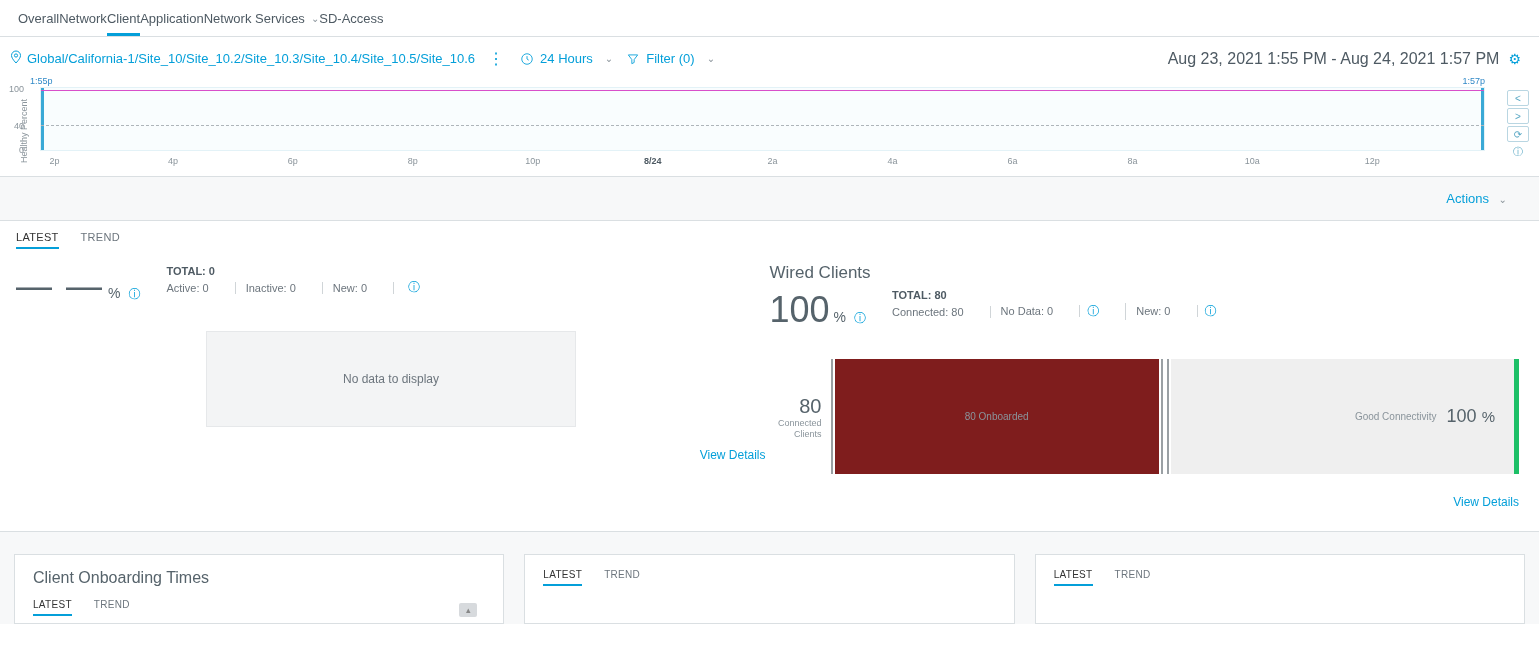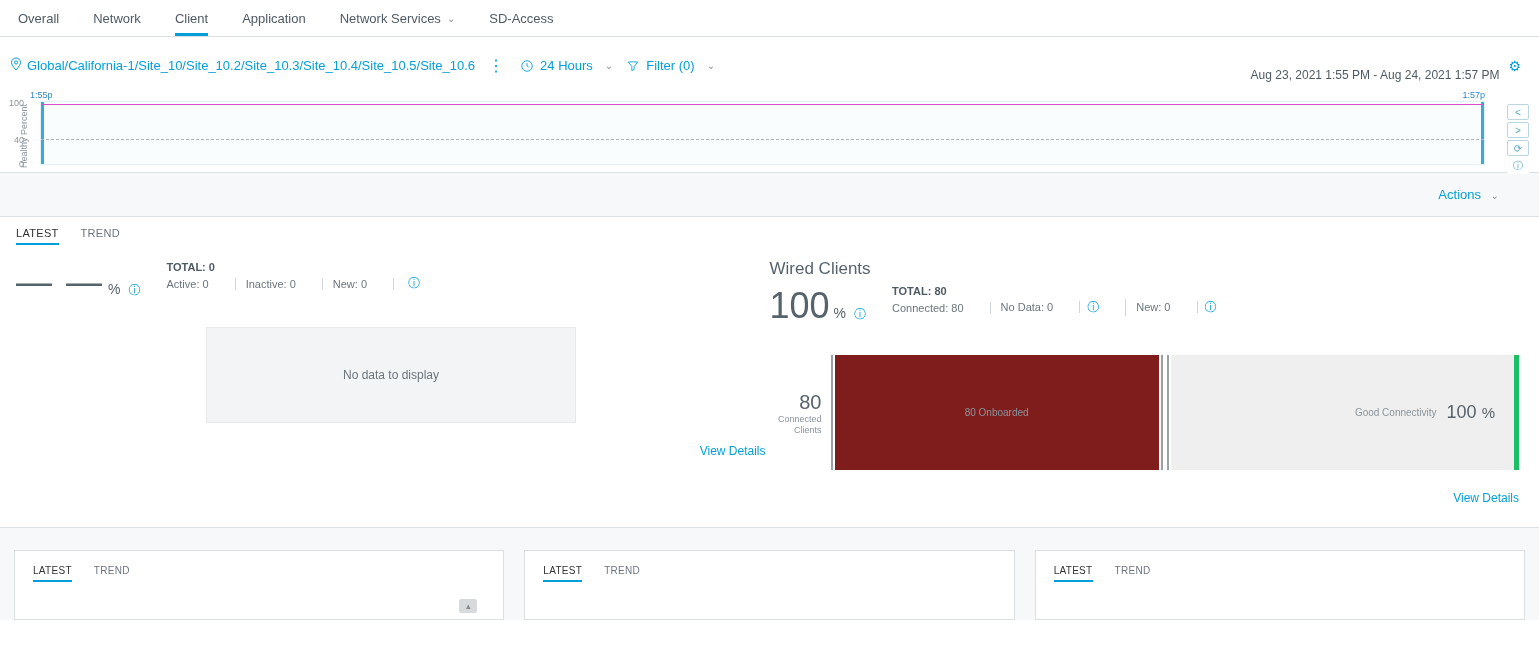--- a/index.html
+++ b/index.html
@@ -20,21 +20,20 @@
     font-family:"Segoe UI",Arial,sans-serif;
     font-size:13px;
     color:var(--text);
     background:var(--bg);
     width:1539px;
   }
   
   .top-tabs{
     display:flex;
     align-items:center;
-    gap:34px;
     padding:0 18px;
     height:37px;
     border-bottom:1px solid var(--border);
   }
   .top-tabs .tab{
     height:100%;
     display:flex;
     align-items:center;
     font-size:13px;
     color:var(--text);
@@ -62,21 +61,21 @@
   .kebab{
     color:var(--link);font-size:16px;margin:0 14px 0 10px;cursor:pointer;
     letter-spacing:-1px;
   }
   .pill{
     display:flex;align-items:center;gap:6px;color:var(--link);
     font-size:13px;cursor:pointer;
   }
   .pill svg{stroke:var(--link);}
   .spacer{flex:1;}
-  .daterange{color:var(--text);font-size:12px;margin-top:19px;}
+  .daterange{color:var(--text);font-size:16px;}
   .gear{color:var(--link);margin-left:6px;cursor:pointer;font-size:14px;}
   
   .timeline-wrap{
     position:relative;
     padding:0 10px 4px 26px;
     border-bottom:1px solid var(--border);
   }
   .ylab{
     position:absolute;left:4px;top:50%;transform:translateX(-12px) rotate(-90deg);
     transform-origin:center;font-size:9px;color:var(--faint);white-space:nowrap;
@@ -118,21 +117,21 @@
     position:absolute;right:10px;top:14px;display:flex;flex-direction:column;gap:2px;
   }
   .sbtn{
     width:22px;height:16px;border:1px solid #b9d6e2;border-radius:2px;
     display:flex;align-items:center;justify-content:center;
     font-size:10px;color:#5aa8c4;background:#fff;cursor:pointer;
   }
   
   .actions-strip{
     display:flex;justify-content:flex-end;align-items:center;
-    background:var(--panel);padding:14px 40px;border-bottom:1px solid var(--border);
+    background:var(--panel);padding:14px 32px;border-bottom:1px solid var(--border);
   }
   .actions-strip a{color:var(--link);cursor:pointer;font-size:13px;}
   
   .subtabs{
     display:flex;gap:22px;padding:10px 16px 0;font-size:11px;color:var(--muted);
   }
   .subtabs span{cursor:pointer;padding-bottom:4px;border-bottom:2px solid transparent;letter-spacing:.3px;}
   .subtabs span.active{color:#333;border-bottom-color:var(--link);}
   
   .panels{
@@ -265,20 +264,34 @@
     <span class="tmark right">1:57p</span>
     <span class="ytick" style="top:13px">100</span>
     <span class="ytick" style="top:50px">40</span>
     <span class="ytick" style="top:74px">0</span>
     <div class="plot">
       <div class="l-bar"></div>
       <div class="r-bar"></div>
       <div class="mag-line"></div>
       <div class="dash-line"></div>
     </div>
+  </div>
+  <div class="xaxis">
+    <span class="xt" style="left:1%">2p</span>
+    <span class="xt" style="left:9.2%">4p</span>
+    <span class="xt" style="left:17.5%">6p</span>
+    <span class="xt" style="left:25.8%">8p</span>
+    <span class="xt" style="left:34.1%">10p</span>
+    <span class="xt bold" style="left:42.4%">8/24</span>
+    <span class="xt" style="left:50.7%">2a</span>
+    <span class="xt" style="left:59%">4a</span>
+    <span class="xt" style="left:67.3%">6a</span>
+    <span class="xt" style="left:75.6%">8a</span>
+    <span class="xt" style="left:83.9%">10a</span>
+    <span class="xt" style="left:92.2%">12p</span>
   </div>
   <div class="side-btns">
     <div class="sbtn">&lt;</div>
     <div class="sbtn">&gt;</div>
     <div class="sbtn">⟳</div>
     <div class="sbtn" style="border:none">ⓘ</div>
   </div>
 </div>
 
 <div class="actions-strip">
@@ -367,20 +380,21 @@
     </div>
 
     <div class="view-det">
       <a>View Details</a>
     </div>
   </div>
 </div>
 
 <div class="bottom">
   <div class="card">
+    <h4>Client Onboarding Times</h4>
     <div class="subtabs">
       <span class="active">LATEST</span>
       <span>TREND</span>
     </div>
     <div class="chip">▴</div>
   </div>
   <div class="card">
     <div class="subtabs">
       <span class="active">LATEST</span>
       <span>TREND</span>

